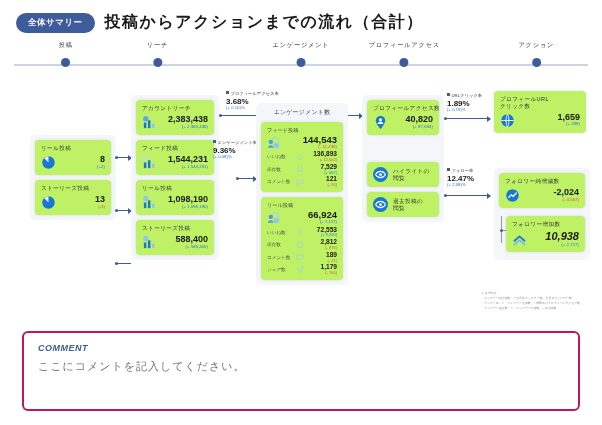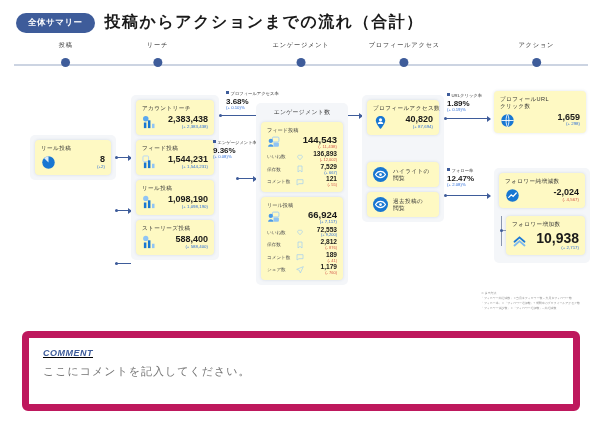--- a/index.html
+++ b/index.html
@@ -36,33 +36,33 @@
     width: 9px; height: 9px; border-radius: 50%;
     background: #3e5c9a; margin: 8px auto 0;
   }
 
   
   .canvas { position: relative; height: 240px; margin: 0 10px; }
 
   .col { position: absolute; }
 
   .card {
-    background: #fef9c3; border-radius: 4px;
+    background: #bef264; border-radius: 4px;
     box-shadow: 0 0 3px rgba(80,100,140,.18);
     padding: 5px 6px;
   }
   .grp {
     background: #f4f6f9; border-radius: 5px;
     padding: 5px; display: flex; flex-direction: column; gap: 5px;
   }
   .card-title { font-size: 5.6px; color: #333; letter-spacing: .4px; margin-bottom: 2px; white-space: nowrap; }
   .card-row { display: flex; align-items: center; justify-content: space-between; gap: 4px; }
   .vals { text-align: right; line-height: 1.05; }
   .val { font-size: 9px; font-weight: bold; color: #1a1a1a; white-space: nowrap; }
-  .val.sm { font-size: 14px; }
+  .val.sm { font-size: 11px; font-style: italic; }
   .delta { font-size: 4.4px; white-space: nowrap; }
   .delta.up { color: #2e6fd9; }
   .delta.dn { color: #d4584a; }
 
   
   .ic { width: 15px; height: 15px; flex: 0 0 15px; }
   .ic.rnd { border-radius: 50%; background: #1877d2; position: relative; }
   .ic svg { display: block; width: 100%; height: 100%; }
 
   
@@ -99,21 +99,21 @@
   .sub { font-size: 5.2px; color: #444; margin-bottom: 1px; }
   .met-row { display: flex; align-items: center; gap: 3px; margin-top: 1.5px; }
   .met-name { font-size: 4.6px; color: #555; width: 26px; flex: 0 0 26px; }
   .met-ic { width: 8px; height: 8px; flex: 0 0 8px; }
   .met-ic svg { width: 100%; height: 100%; display: block; }
   .met-vals { flex: 1; text-align: right; line-height: 1.05; }
   .met-val { font-size: 6.6px; font-weight: bold; color: #1a1a1a; }
   .met-dl { font-size: 4px; }
   .met-dl.up { color: #2e6fd9; }
   .met-dl.dn { color: #d4584a; }
-  .tot { display: flex; align-items: flex-start; gap: 4px; }
+  .tot { display: flex; align-items: center; gap: 4px; }
   .tot-ic { width: 13px; height: 13px; flex: 0 0 13px; }
   .tot-vals { flex: 1; text-align: right; line-height: 1.05; }
   .tot-val { font-size: 9.5px; font-weight: bold; color: #1a1a1a; }
   .tot-dl { font-size: 4.4px; }
   .tot-dl.up { color: #2e6fd9; }
   .tot-dl.dn { color: #d4584a; }
 
   
   .tree { position: relative; margin-top: 3px; padding-left: 7px; }
   .tree-v { position: absolute; left: 2px; top: 0; bottom: 12px; width: 1px; background: #8a97ae; }
@@ -129,22 +129,22 @@
 
   
   .foot {
     position: absolute; right: 12px; bottom: 2px;
     font-size: 2.9px; color: #8a8a8a; line-height: 1.7; text-align: left;
   }
 
   
   .comment {
     position: absolute; left: 22px; right: 22px; bottom: 14px;
-    height: 80px; border: 7px solid #be185d; border-radius: 6px;
-    background: #fff; padding: 10px 14px; text-decoration: underline;
+    height: 80px; border: 2px solid #be185d; border-radius: 6px;
+    background: #fff; padding: 10px 14px;
   }
   .comment-label {
     font-size: 9px; font-weight: bold; font-style: italic;
     color: #3e5c9a; letter-spacing: .5px;
   }
   .comment-text {
     margin-top: 7px; font-size: 11px; color: #777;
     letter-spacing: 1px; border: none; outline: none;
     width: 100%; background: transparent;
     font-family: "Liberation Sans", sans-serif;
@@ -191,20 +191,35 @@
         <div class="card-row">
           <span class="ic">
             <svg viewBox="0 0 24 24">
                 <circle cx="12" cy="12" r="10" fill="#1877d2"></circle>
                 <path d="M12 12V2a10 10 0 0 0-7 3z" fill="#ffffff" opacity=".85"></path>
               </svg>
           </span>
           <span class="vals">
             <div class="val">8</div>
             <div class="delta up">(+2)</div>
+          </span>
+        </div>
+      </div>
+      <div class="card">
+        <div class="card-title">ストーリーズ投稿</div>
+        <div class="card-row">
+          <span class="ic">
+            <svg viewBox="0 0 24 24">
+                <circle cx="12" cy="12" r="10" fill="#1877d2"></circle>
+                <path d="M12 12V2a10 10 0 0 0-7 3z" fill="#ffffff" opacity=".85"></path>
+              </svg>
+          </span>
+          <span class="vals">
+            <div class="val">13</div>
+            <div class="delta dn">(-3)</div>
           </span>
         </div>
       </div>
     </div>
   </div>
 
   <div class="arrow" style="left:107px; top:84px; width:14px;"></div>
   <div class="dot-s" style="left:105px; top:82.5px;"></div>
   <div class="arrow" style="left:107px; top:137px; width:14px;"></div>
   <div class="dot-s" style="left:105px; top:135.5px;"></div>

